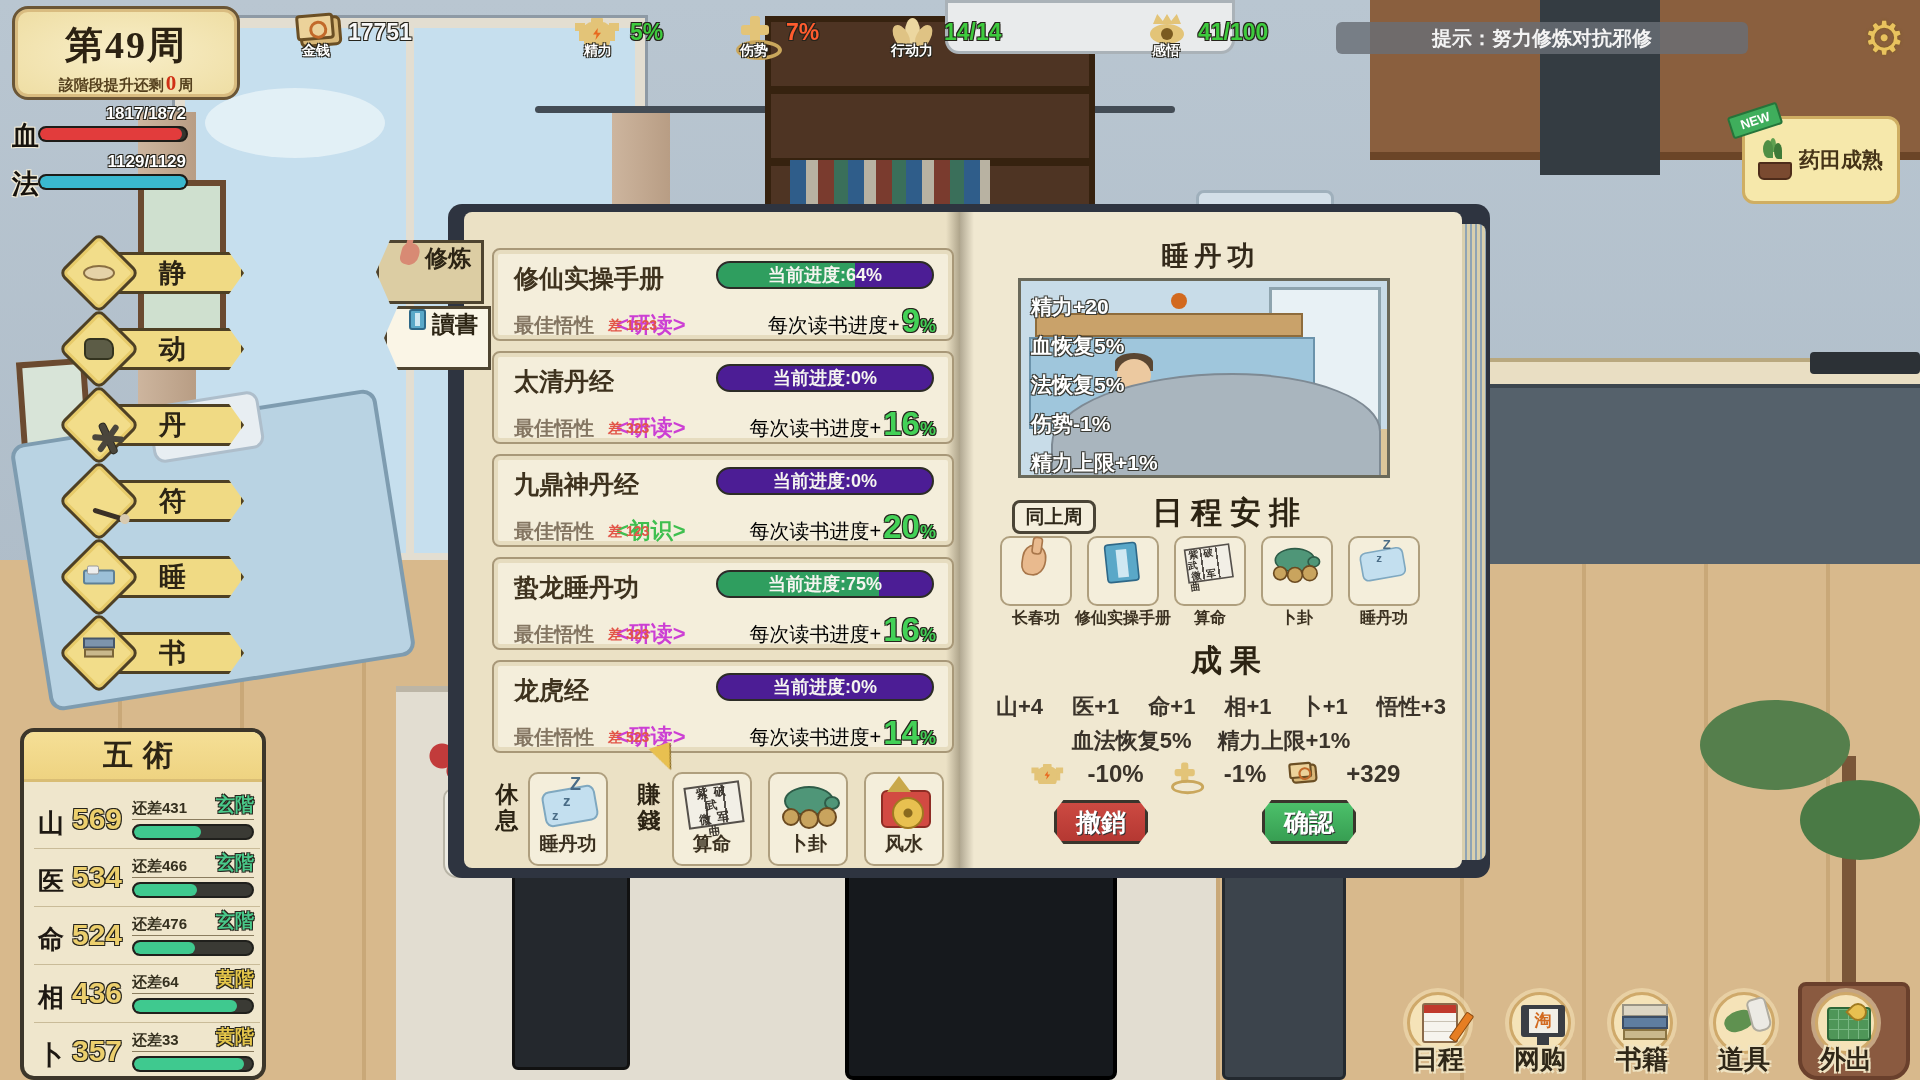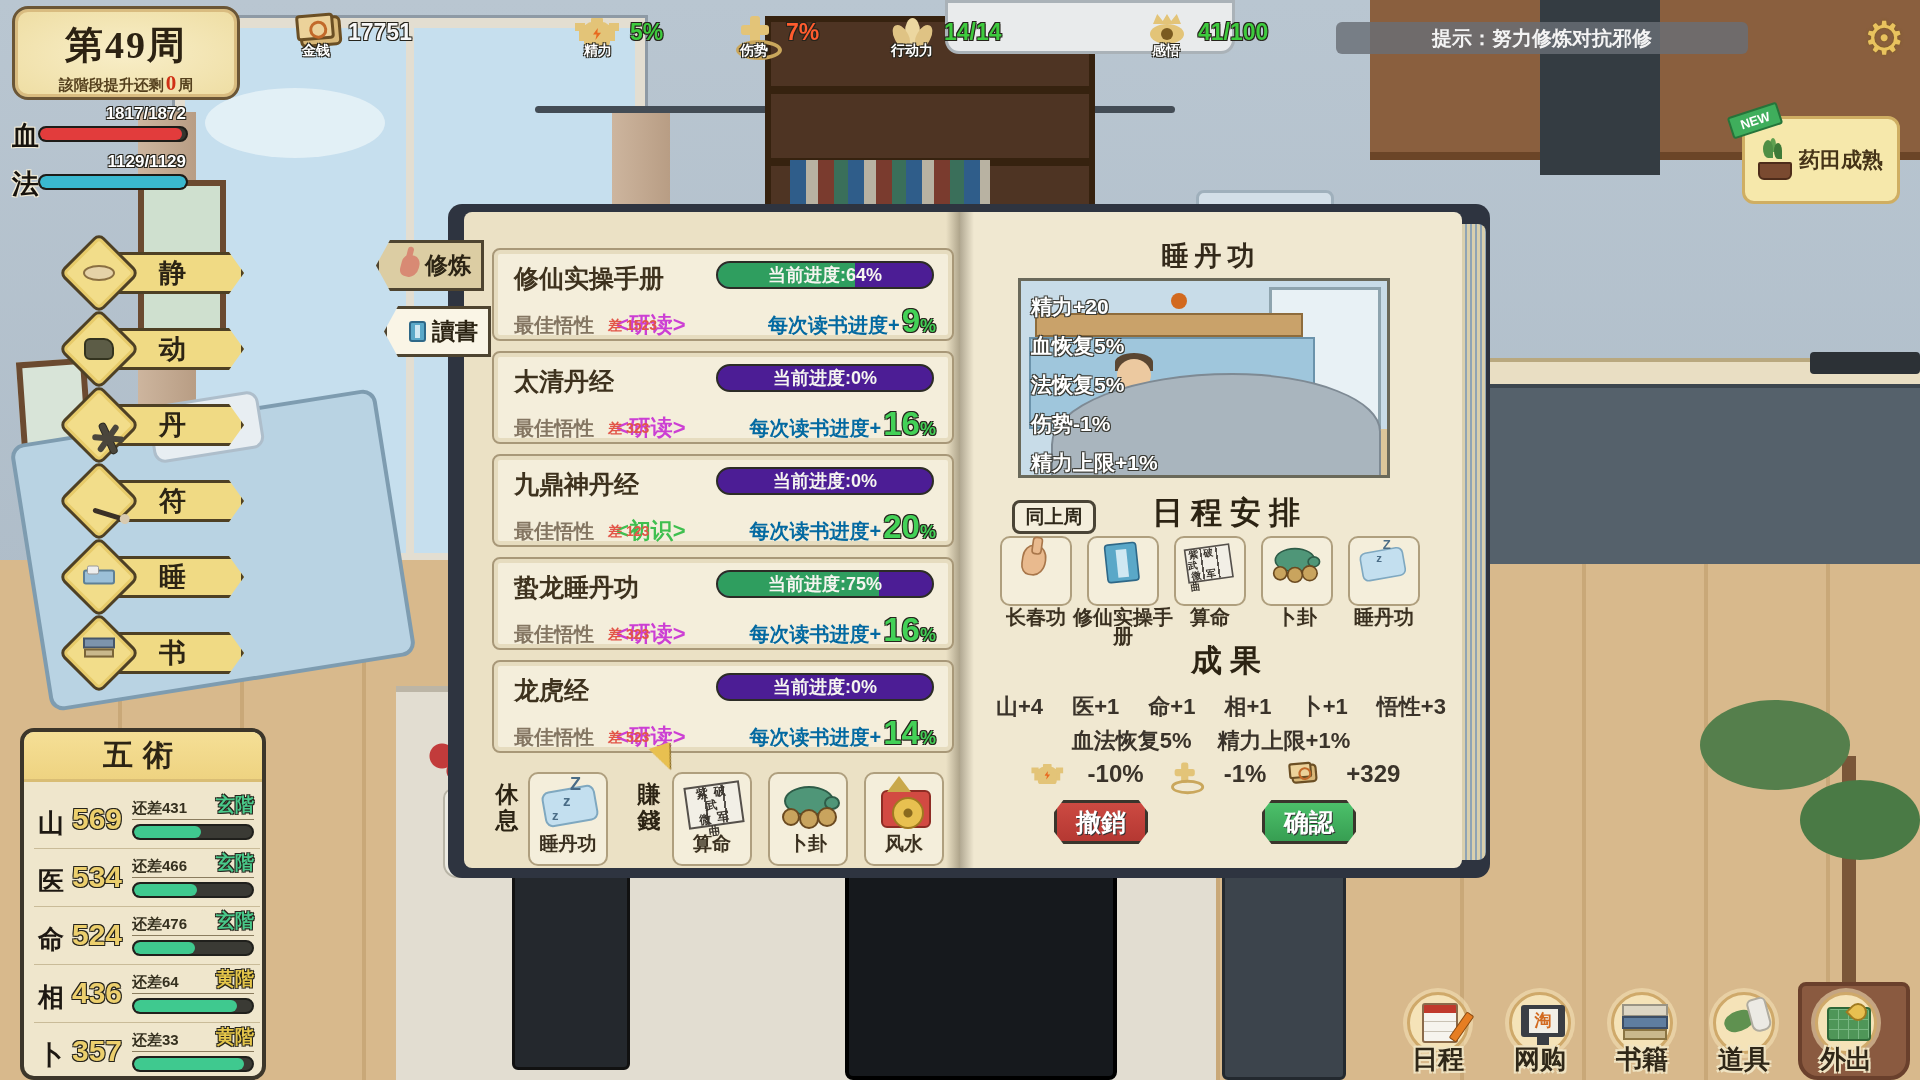--- a/index.html
+++ b/index.html
@@ -139,42 +139,42 @@
   .fa-bar{margin-top:4px;width:100%;height:16px;background:#3a3a34;border:2px solid #20201c;border-radius:8px;overflow:hidden}
   .fa-fill{height:100%;background:#3fc98f;border-radius:6px}
   .fa-sep{position:absolute;left:10px;width:226px;height:1px;background:#c9bb98}
 
   
   .book-back{left:448px;top:204px;width:1042px;height:674px;background:#2e3440;border-radius:14px}
   .page-left{left:464px;top:212px;width:496px;height:656px;background:#ebe1c5;border-radius:8px 0 0 8px}
   .page-right{left:960px;top:212px;width:502px;height:656px;background:#f0e8d1;border-radius:0 8px 8px 0}
   .spine{left:946px;top:212px;width:28px;height:656px;background:linear-gradient(90deg,rgba(60,50,30,0) 0%,rgba(60,50,30,.35) 50%,rgba(60,50,30,0) 100%)}
   .page-edge{left:1462px;top:224px;width:24px;height:636px;background:repeating-linear-gradient(90deg,#d9d0ae 0 3px,#8fa4b4 3px 5px);border-radius:0 8px 8px 0}
-  .tab{height:51px;display:flex;align-items:center;gap:6px;border:3px solid #4e4430;
+  .tab{height:64px;display:flex;gap:6px;border:3px solid #4e4430;
        clip-path:polygon(14px 0,100% 0,100% 100%,14px 100%,0 50%);padding:0 10px 0 22px;
        font-size:23px;font-weight:bold;color:#2c2414;font-family:"Liberation Serif",serif}
   .tab-inactive{background:#dccda3}
   .tab-active{background:#faf5e6}
   .ti-hand{width:18px;height:22px;background:#d88a74;border-radius:40% 40% 50% 30%;transform:rotate(14deg)}
   .ti-hand:before{content:"";position:absolute;margin-left:3px;margin-top:-8px;width:6px;height:12px;background:#d88a74;border-radius:3px}
   .ti-book{width:17px;height:21px;background:#5aa8c8;border:2px solid #2e6888;border-radius:3px}
   .ti-book:before{content:"";position:absolute;margin-left:4px;margin-top:2px;width:5px;height:13px;background:#cfe8f2}
 
   
   .entry{left:492px;width:462px;height:93px;background:#f4eedb;border:2px solid #a6capab;border:2px solid #a89878;border-radius:8px;box-shadow:0 0 0 4px #e6dcBF inset}
   .e-title{position:absolute;left:20px;top:12px;font-size:25px;font-weight:bold;color:#3e321e}
   .e-bar{position:absolute;right:18px;top:11px;width:218px;height:28px;background:#4c1d95;border:2px solid #2c2c26;border-radius:14px;overflow:hidden}
   .e-fill{position:absolute;left:0;top:0;height:100%;background:#2f9e5f}
   .e-bartext{position:absolute;width:100%;text-align:center;font-size:18px;font-weight:bold;color:#f5f5f0;line-height:24px}
   .e-row{position:absolute;left:20px;right:16px;top:52px;display:flex;align-items:baseline}
   .e-bestlbl{font-size:20px;color:#847662;font-weight:bold}
   .e-bestval{position:relative;font-size:27px;font-weight:bold;color:#e25548;margin-left:12px}
   .e-diff{position:absolute;left:2px;top:-15px;font-size:14px;color:#e25548;white-space:nowrap}
   .e-mode{font-size:22px;font-weight:bold;margin-left:10px}
-  .e-gain{margin-left:auto;font-size:20px;color:#0369a1;font-weight:bold}
+  .e-gain{margin-left:auto;font-size:20px;color:#000000;font-weight:normal}
   .e-gainval{font-size:33px;font-weight:bold;color:#43d157;margin-left:2px}
   .e-gainunit{font-size:18px;font-weight:bold;color:#43d157}
 
   
   .vlabel{font-size:23px;font-weight:bold;color:#2c2414;font-family:"Liberation Serif",serif;width:26px;line-height:26px;text-align:center}
   .card{width:80px;height:94px;background:#f4eedb;border:2px solid #af9f7e;border-radius:10px;position:absolute;text-align:center}
   .card-ic{position:relative;width:100%;height:62px}
   .card-lbl{position:relative;font-size:19px;font-weight:bold;color:#3a3020;line-height:19px;margin-top:-2px}
   .ci-pillow{position:absolute;left:13px;top:14px;width:54px;height:36px;background:#c3dfef;border:2px solid #7fa8c0;border-radius:8px;transform:rotate(-10deg)}
   .zz{position:absolute;font-weight:bold;color:#4a6c86}
@@ -203,21 +203,21 @@
   .si-blanket{position:absolute;left:30px;top:92px;width:330px;height:130px;background:#a9b5be;border:2px solid #7e8a94;border-radius:55% 45% 0 0}
   .si-head{position:absolute;left:96px;top:78px;width:34px;height:32px;background:#ecc9a0;border-radius:50%}
   .si-hair{position:absolute;left:94px;top:72px;width:38px;height:18px;background:#5a4632;border-radius:50% 50% 0 0}
   .si-clock{position:absolute;left:150px;top:12px;width:16px;height:16px;background:#d2691e;border-radius:50%}
   .si-effects{position:absolute;left:10px;top:6px;font-size:21px;font-weight:bold;color:#fff;line-height:39px;
       text-shadow:-1px -1px 0 #3a3a34,1px -1px 0 #3a3a34,-1px 1px 0 #3a3a34,1px 1px 0 #3a3a34}
   .same-week{left:1012px;top:500px;width:84px;height:34px;border:3px solid #4a4436;border-radius:8px;background:rgba(255,255,255,.25);
       display:flex;align-items:center;justify-content:center;font-size:19px;font-weight:bold;color:#2f281a}
   .sched-title{left:1060px;top:492px;width:340px;text-align:center;font-size:31px;font-weight:bold;color:#2c2313;font-family:Liberation Mono, monospace;letter-spacing:8px}
   .sc-card{position:absolute;top:536px;width:72px;height:70px;background:#f4eedb;border:2px solid #af9f7e;border-radius:10px}
-  .sc-lbl{position:absolute;top:608px;width:110px;text-align:center;font-size:20px;font-weight:bold;color:#3a3020;line-height:19px;
+  .sc-lbl{position:absolute;top:608px;width:110px;text-align:center;font-size:16px;font-weight:bold;color:#3a3020;line-height:19px;
       text-shadow:-1px -1px 0 #efe7cf,1px -1px 0 #efe7cf,-1px 1px 0 #efe7cf,1px 1px 0 #efe7cf}
   .small-ic{transform:scale(.82);transform-origin:top left}
   .res-title{left:1060px;top:640px;width:340px;text-align:center;font-size:31px;font-weight:bold;color:#2c2313;font-family:"Liberation Serif",serif;letter-spacing:8px}
   .res-row1{left:996px;top:692px;width:450px;display:flex;justify-content:space-between;font-size:22px;color:#3a332a;font-weight:bold}
   .res-row2{left:960px;top:726px;width:502px;display:flex;justify-content:center;gap:26px;font-size:22px;color:#3a332a;font-weight:bold}
   .res-row3{left:960px;top:752px;width:502px;display:flex;justify-content:center;align-items:center;gap:14px;font-size:24px;color:#3a332a;font-weight:bold}
   .mini{position:relative;width:52px;height:44px;transform:scale(.72);transform-origin:center}
   .btn{position:absolute;top:800px;width:94px;height:44px;display:flex;align-items:center;justify-content:center;
       font-size:25px;font-weight:bold;color:#fff;border:3px solid #3a352c;
       clip-path:polygon(10% 0,90% 0,100% 28%,100% 72%,90% 100%,10% 100%,0 72%,0 28%);

